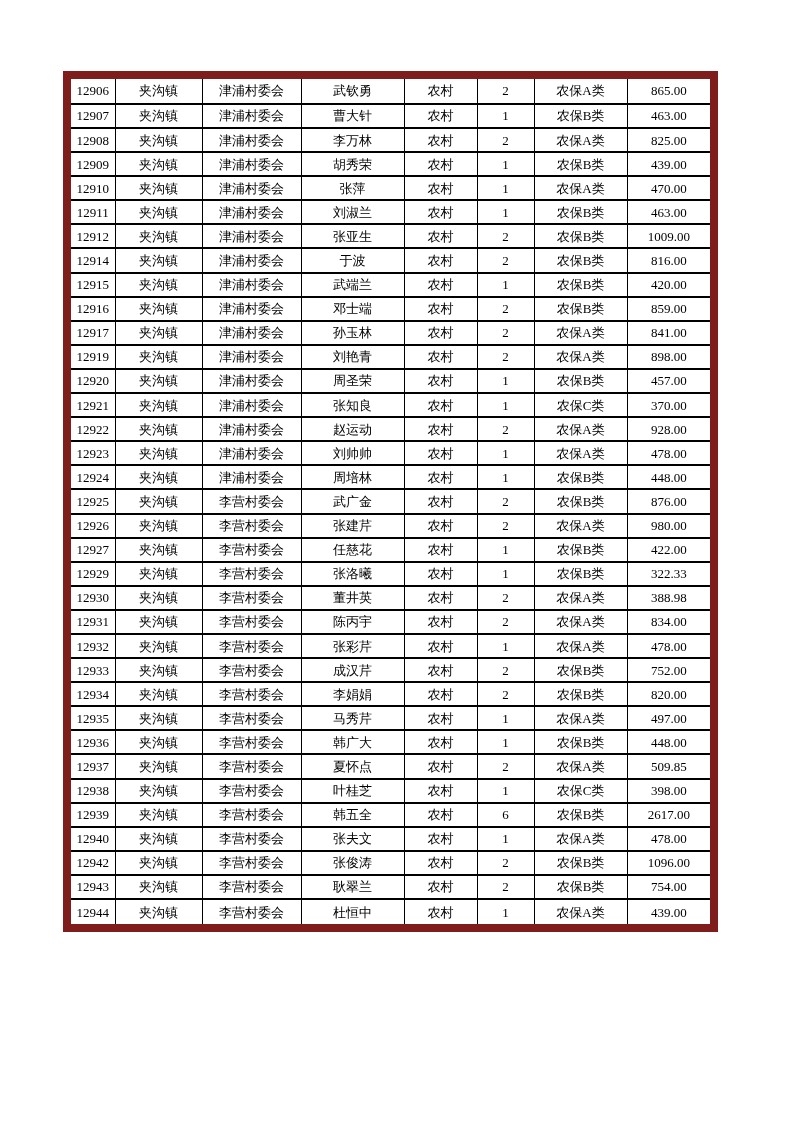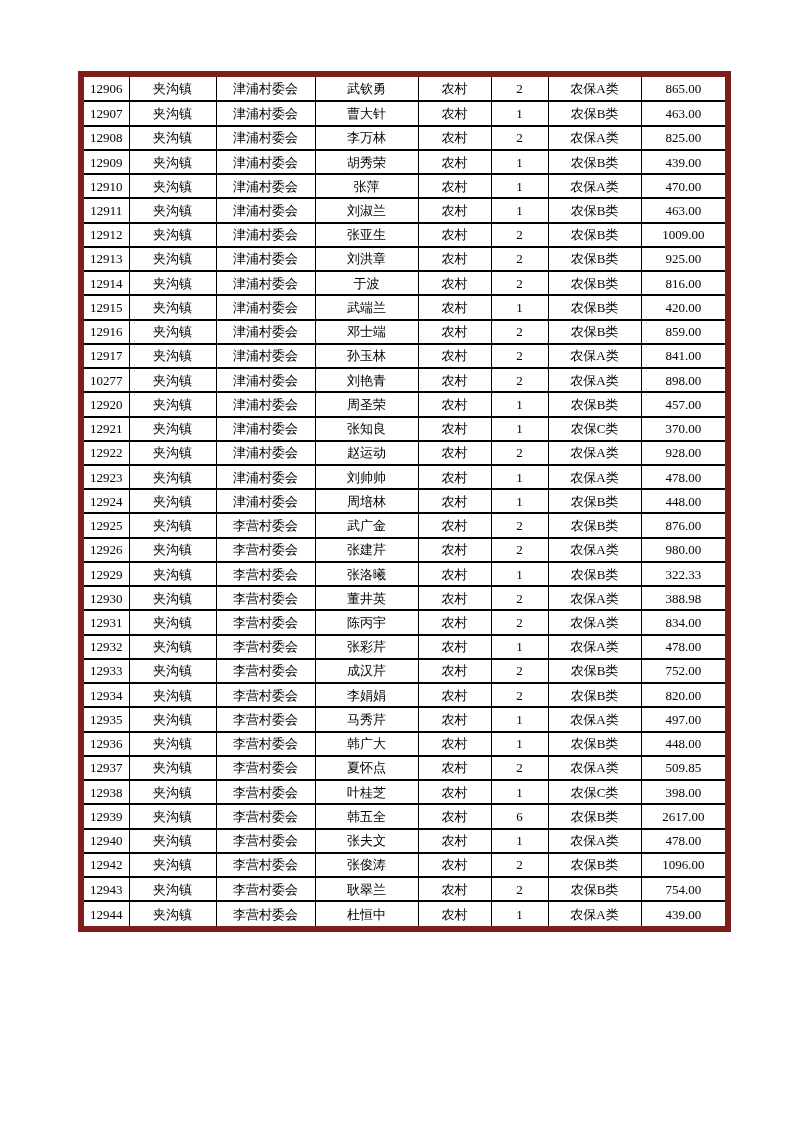--- a/index.html
+++ b/index.html
@@ -11,27 +11,27 @@
     position: relative;
     width: 793px;
     height: 1122px;
     background: #ffffff;
     overflow: hidden;
     font-family: "Liberation Serif", "DejaVu Serif", serif;
     color: #000000;
   }
   table.data-table {
     position: absolute;
-    left: 78px;
+    left: 63px;
     top: 71px;
     width: 647px;
     height: 861px;
     border-collapse: collapse;
     table-layout: fixed;
-    border: 6px solid #7f1d1d;
+    border: 8px solid #7f1d1d;
   }
   table.data-table td {
     border-left: 1px solid #000000;
     border-right: 1px solid #000000;
     border-top: 2px solid #000000;
     border-bottom: 2px solid #000000;
     text-align: center;
     vertical-align: middle;
     padding: 0 2px;
     font-size: 13px;
@@ -128,30 +128,20 @@
           <td>12912</td>
           <td>夹沟镇</td>
           <td>津浦村委会</td>
           <td>张亚生</td>
           <td>农村</td>
           <td>2</td>
           <td>农保B类</td>
           <td>1009.00</td>
         </tr>
         <tr>
-          <td>12913</td>
-          <td>夹沟镇</td>
-          <td>津浦村委会</td>
-          <td>刘洪章</td>
-          <td>农村</td>
-          <td>2</td>
-          <td>农保B类</td>
-          <td>925.00</td>
-        </tr>
-        <tr>
           <td>12914</td>
           <td>夹沟镇</td>
           <td>津浦村委会</td>
           <td>于波</td>
           <td>农村</td>
           <td>2</td>
           <td>农保B类</td>
           <td>816.00</td>
         </tr>
         <tr>
@@ -178,21 +168,21 @@
           <td>12917</td>
           <td>夹沟镇</td>
           <td>津浦村委会</td>
           <td>孙玉林</td>
           <td>农村</td>
           <td>2</td>
           <td>农保A类</td>
           <td>841.00</td>
         </tr>
         <tr>
-          <td>10277</td>
+          <td>12919</td>
           <td>夹沟镇</td>
           <td>津浦村委会</td>
           <td>刘艳青</td>
           <td>农村</td>
           <td>2</td>
           <td>农保A类</td>
           <td>898.00</td>
         </tr>
         <tr>
           <td>12920</td>
@@ -256,20 +246,30 @@
         </tr>
         <tr>
           <td>12926</td>
           <td>夹沟镇</td>
           <td>李营村委会</td>
           <td>张建芹</td>
           <td>农村</td>
           <td>2</td>
           <td>农保A类</td>
           <td>980.00</td>
+        </tr>
+        <tr>
+          <td>12927</td>
+          <td>夹沟镇</td>
+          <td>李营村委会</td>
+          <td>任慈花</td>
+          <td>农村</td>
+          <td>1</td>
+          <td>农保B类</td>
+          <td>422.00</td>
         </tr>
         <tr>
           <td>12929</td>
           <td>夹沟镇</td>
           <td>李营村委会</td>
           <td>张洛曦</td>
           <td>农村</td>
           <td>1</td>
           <td>农保B类</td>
           <td>322.33</td>

